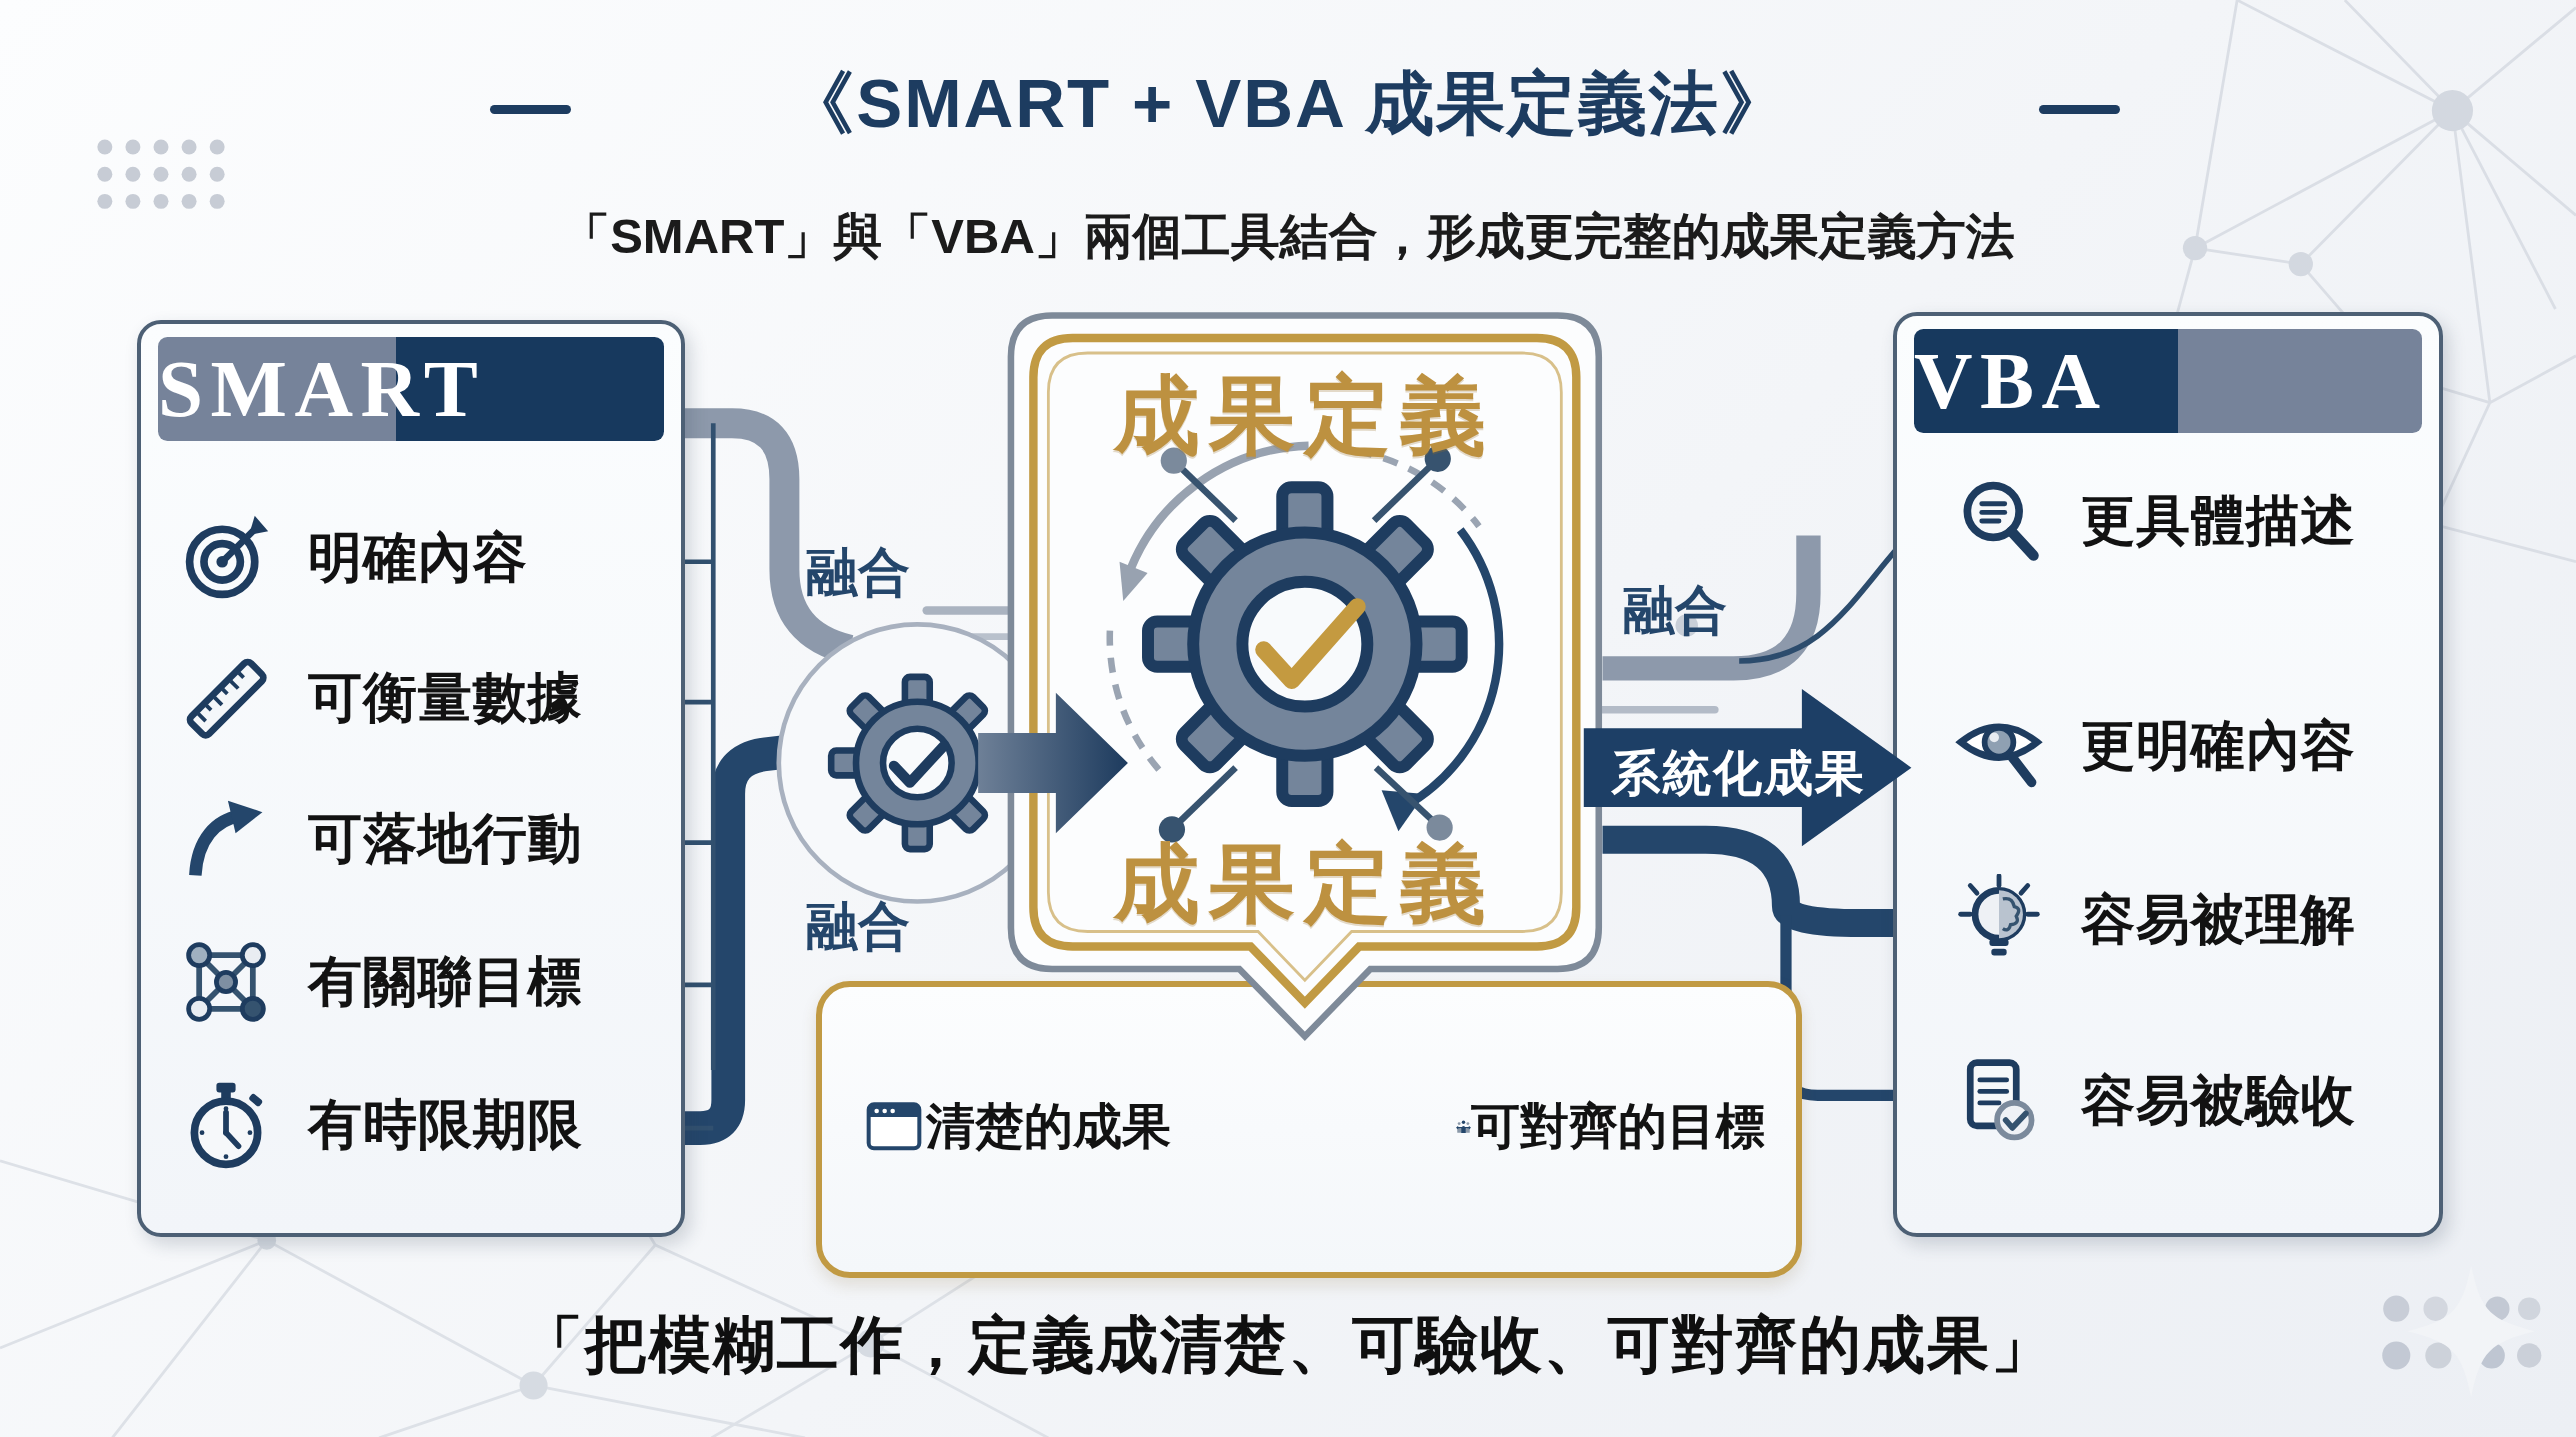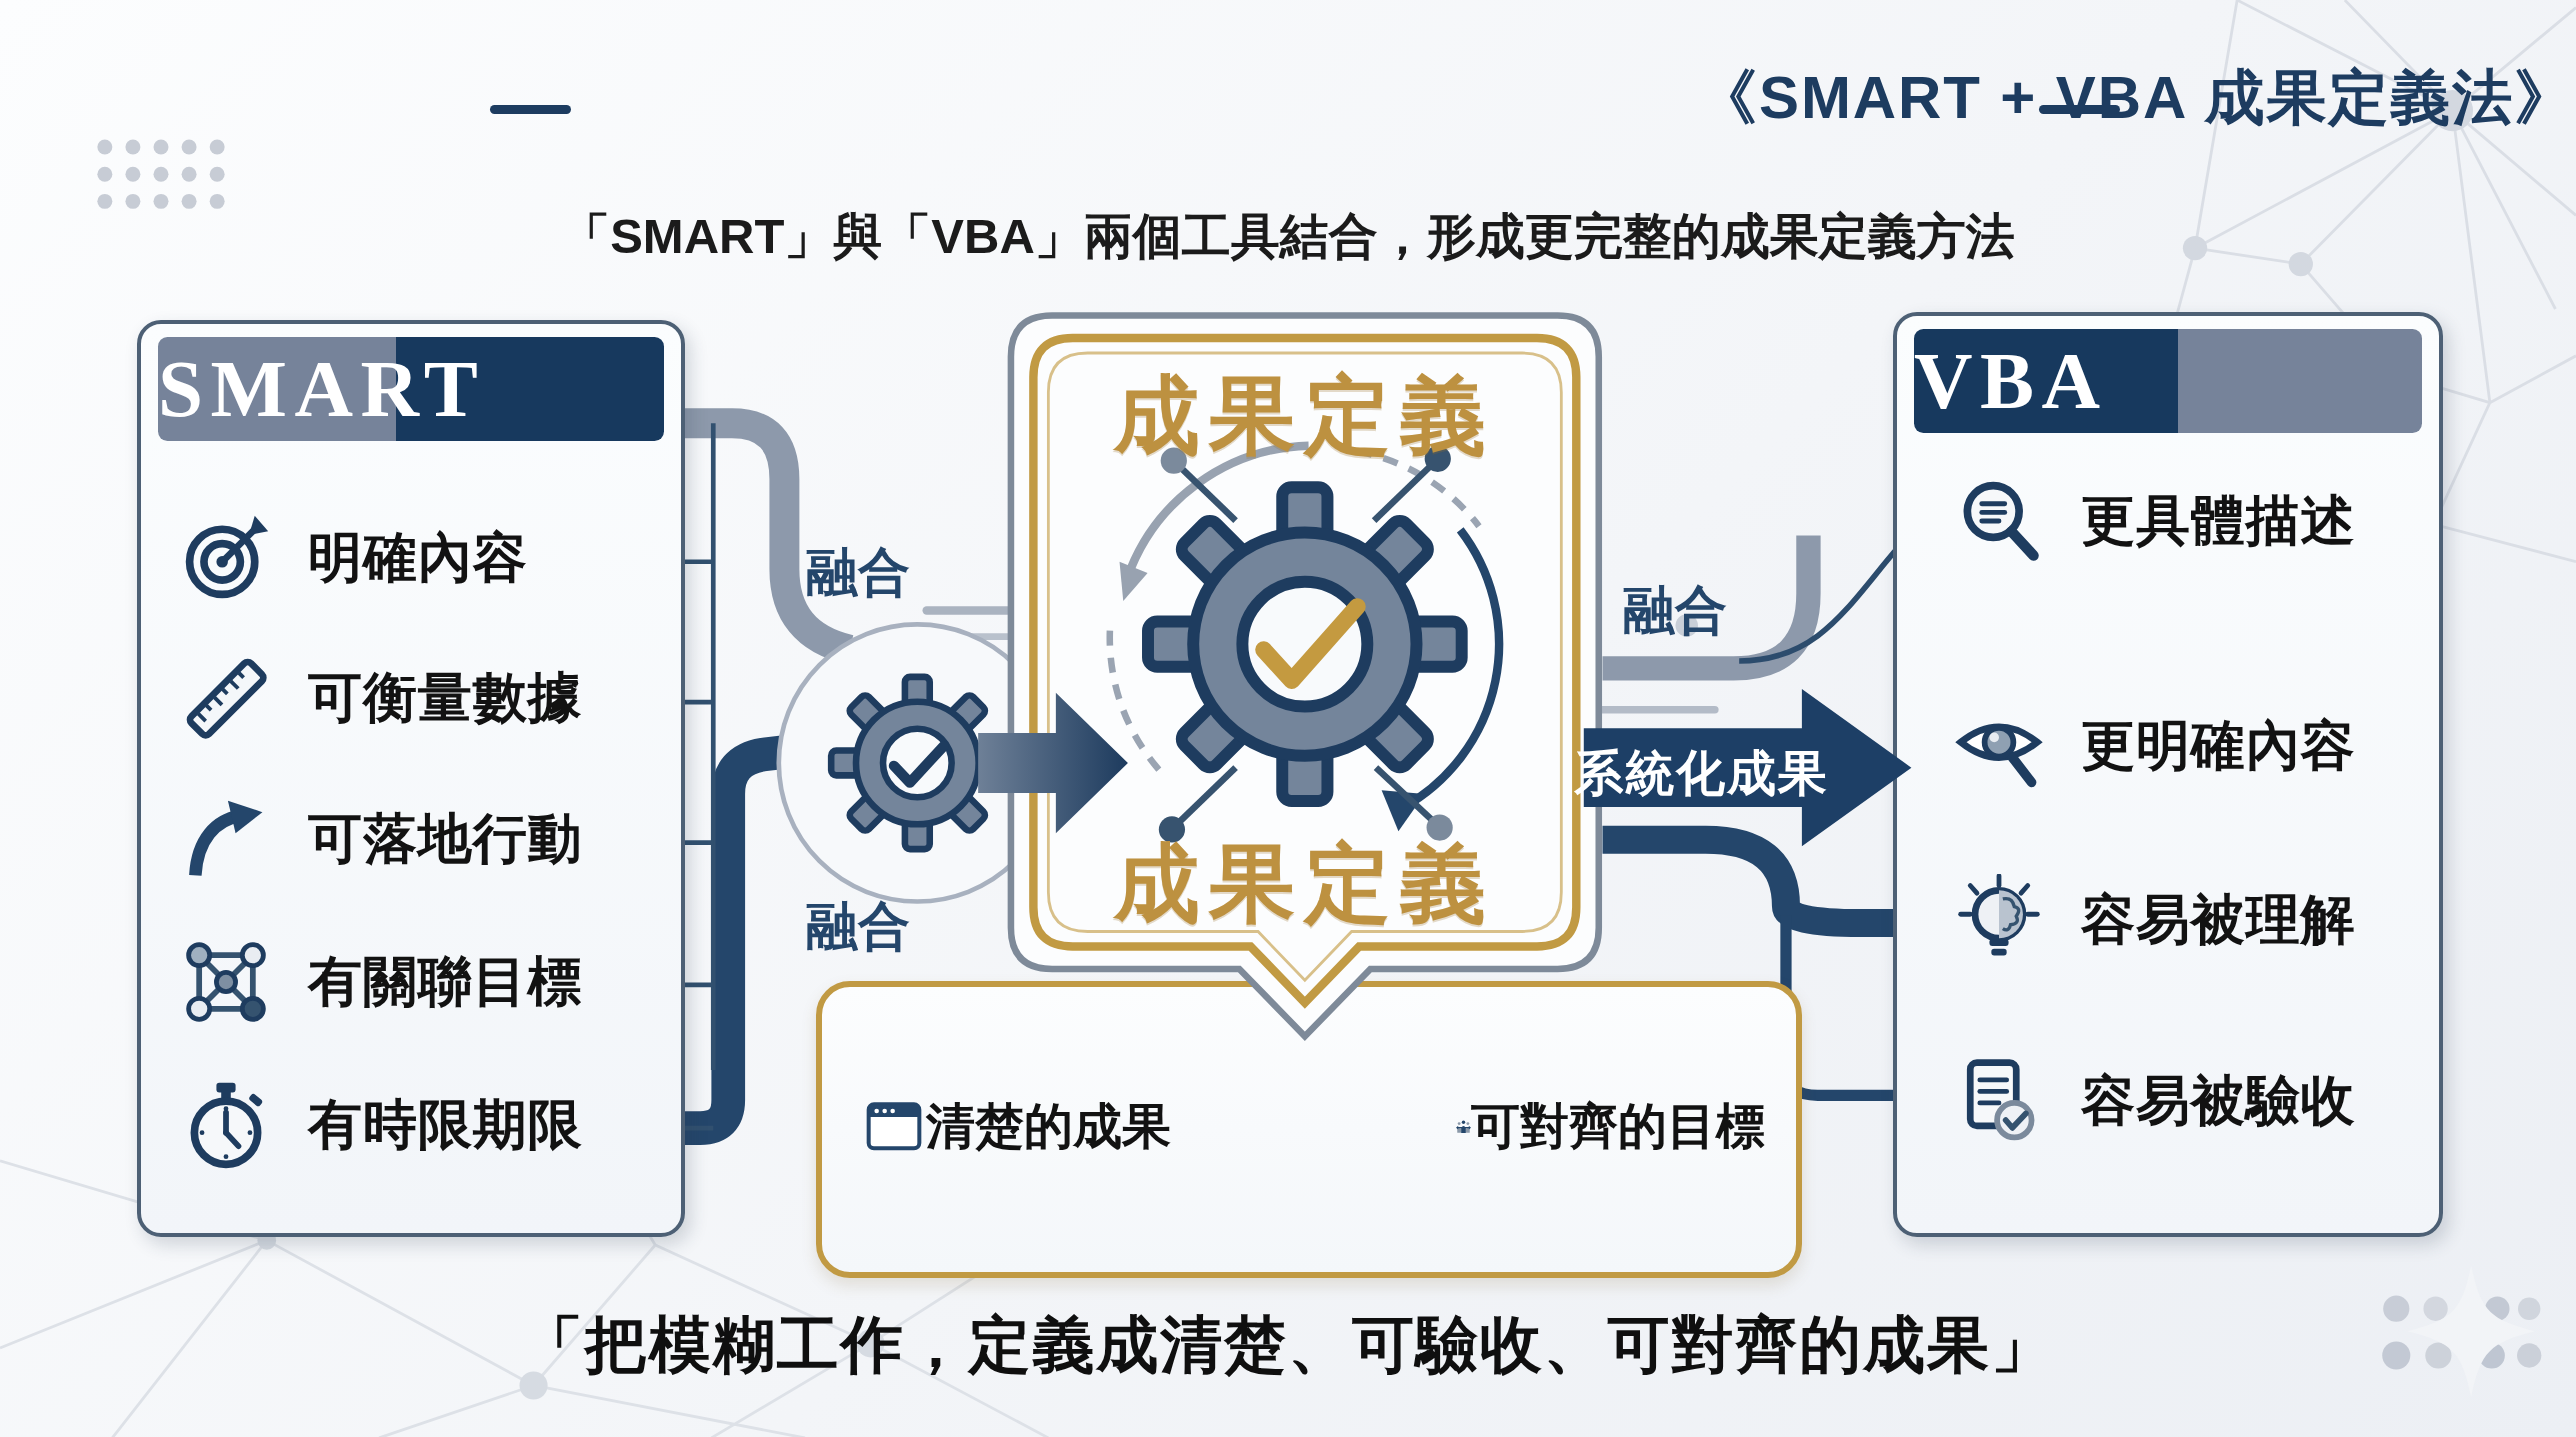--- a/index.html
+++ b/index.html
@@ -3,21 +3,21 @@
 <meta charset="utf-8">
 <style>
   html,body{margin:0;padding:0;background:#e9edf2;}
   .canvas{position:relative;width:2576px;height:1438px;overflow:hidden;
     background:linear-gradient(135deg,#fcfdfe 0%,#f3f5f8 55%,#eceff4 100%);
     font-family:"Liberation Sans","DejaVu Sans",sans-serif;}
   .abs{position:absolute;}
   svg.layer{position:absolute;left:0;top:0;}
 
   
-  .title{left:0;right:0;top:58px;text-align:right;font-size:60px;font-weight:bold;
+  .title{left:0;right:0;top:58px;text-align:center;font-size:69px;font-weight:bold;
     color:#1d3c60;letter-spacing:1.9px;}
   .title-dash{top:105px;width:81px;height:9.4px;border-radius:4.7px;background:#1d3c60;}
   .subtitle{left:0;right:0;top:204px;text-align:center;font-size:49px;font-weight:700;color:#1b1b1b;}
 
   
   .panel{border:4.7px solid #4d6075;border-radius:24px;
     background:linear-gradient(180deg,#fbfdfe,#f2f5f9);
     box-shadow:5.6px 7.5px 17px rgba(40,55,75,.18);}
   .panel-header{position:absolute;left:17px;right:17px;top:13px;height:104px;border-radius:9.4px;
     display:flex;align-items:center;justify-content:flex-start;
@@ -35,21 +35,21 @@
   .out-col{position:absolute;top:22.5px;width:309px;height:234px;display:flex;flex-direction:row;
     align-items:center;justify-content:space-between;}
   .out-icon{width:124px;height:124px;}
   .out-label{font-size:49px;font-weight:bold;color:#121212;white-space:nowrap;}
 
   
   .gold-word{left:1033px;width:543px;text-align:center;font-size:86px;font-weight:bold;
     color:#bd9140;letter-spacing:9.4px;text-shadow:0 1.9px 0 rgba(150,110,40,.25);}
   .fuse{width:140px;text-align:center;font-size:52px;font-weight:bold;color:#24466b;}
   .arrow-word{left:1561px;top:741px;width:281px;text-align:center;font-size:49px;font-weight:bold;
-    color:#fff;letter-spacing:1.9px;}
+    color:#fff;letter-spacing:1.9px;padding-left:37px;}
 
   .quote{left:0;right:0;top:1303px;text-align:center;font-size:62px;font-weight:bold;color:#0f0f0f;letter-spacing:1.9px;}
 </style>
 </head>
 <body>
 
 <div class="canvas">
 
   <svg class="layer" width="2576" height="1438" style="z-index:0" viewBox="0 0 2752 1536">
     <g stroke="#dadee5" stroke-width="3" fill="none">

